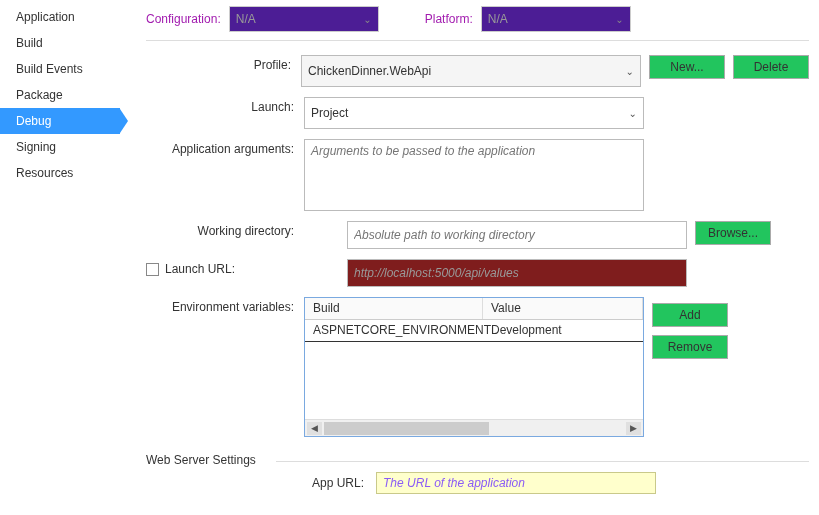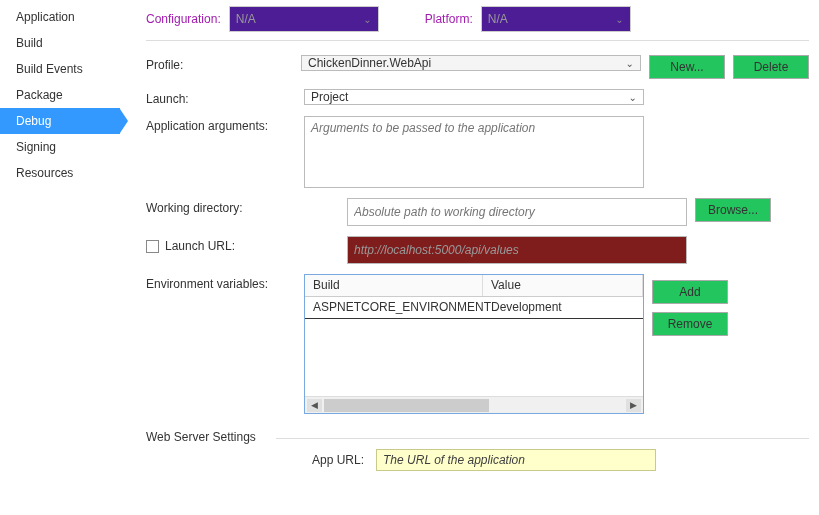--- a/index.html
+++ b/index.html
@@ -62,30 +62,30 @@
     position: relative;
   }
   .dropdown.disabled { color: #999; }
   .dropdown .chev {
     position: absolute; right: 6px; top: 50%; transform: translateY(-50%);
     font-size: 10px; color: #888;
   }
   .hr { height: 1px; background: #ddd; margin-bottom: 14px; }
   .form { display: flex; flex-direction: column; gap: 10px; }
   .row { display: flex; align-items: flex-start; gap: 10px; }
-  .row .label { width: 148px; padding-top: 3px; }
+  .row .label { width: 148px; padding-top: 3px; text-align: right; }
   .row .field { flex: 1; display: flex; gap: 8px; align-items: flex-start; }
   .select, .textinput, .textarea {
     border: 1px solid #bbb;
     background: #fff;
     font-family: inherit;
     font-size: 12px;
   }
   .select {
-    height: 16px; display: flex; align-items: center; padding: 0 4px 0 6px;
+    height: 32px; display: flex; align-items: center; padding: 0 4px 0 6px;
     position: relative;
   }
   .select .chev {
     position: absolute; right: 6px; top: 50%; transform: translateY(-50%);
     font-size: 10px; color: #555;
   }
   .select.light { background: #f5f5f5; }
   .textinput {
     height: 28px; padding: 0 6px; font-style: italic; color: #999; margin-left: 43px;
   }
@@ -147,21 +147,21 @@
   }
   .envbtns { display:flex; flex-direction:column; gap:8px; margin-top: 6px;}
   .section-title { font-size: 12px; margin-top: 6px; }
   .hr2 { height:1px; background:#ddd; flex:1; margin-top:9px; margin-left:10px;}
   .appurl {
     background: #ffffcc;
     border: 1px solid #c9c98a;
     height: 22px;
     width: 280px;
     padding: 0 6px;
-    font-style: italic; color: #404040;
+    font-style: italic; color: #8b5cf6;
     display:flex; align-items:center;
   }
 </style>
 </head>
 <body>
 
 <div class="container">
   <div class="sidebar">
     <div class="sidebar-item"><span>Application</span></div>
     <div class="sidebar-item"><span>Build</span></div>

